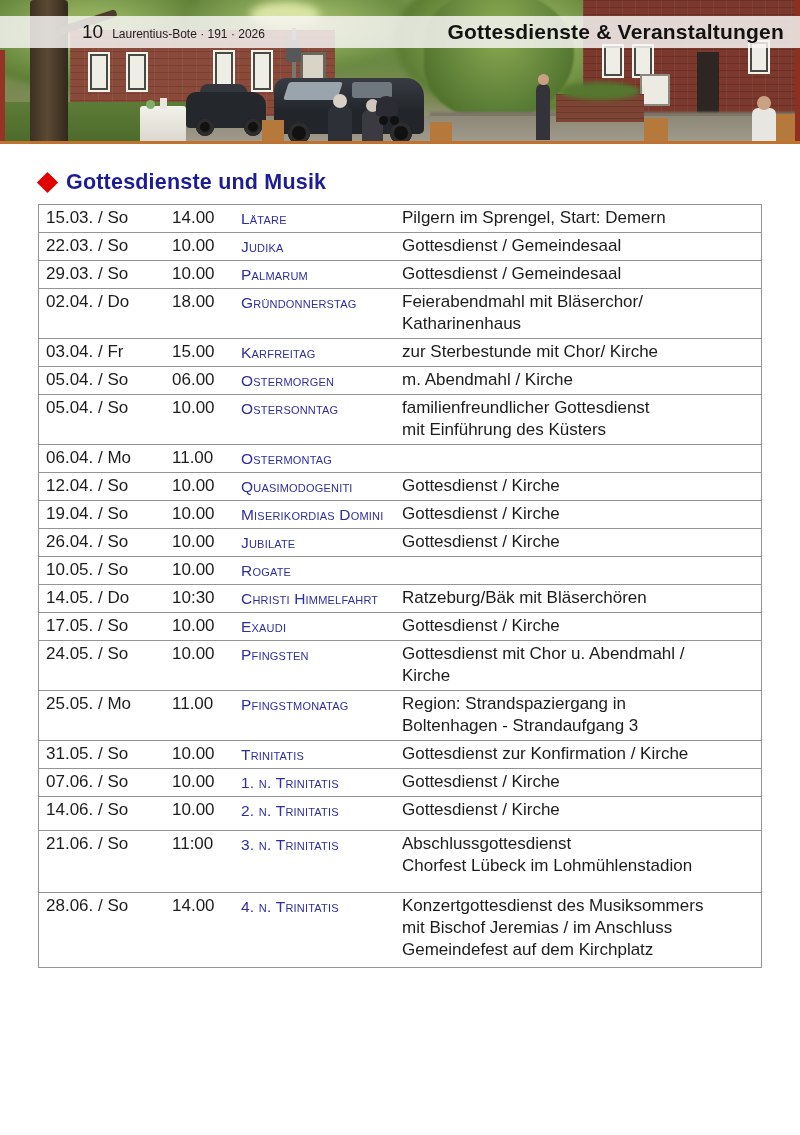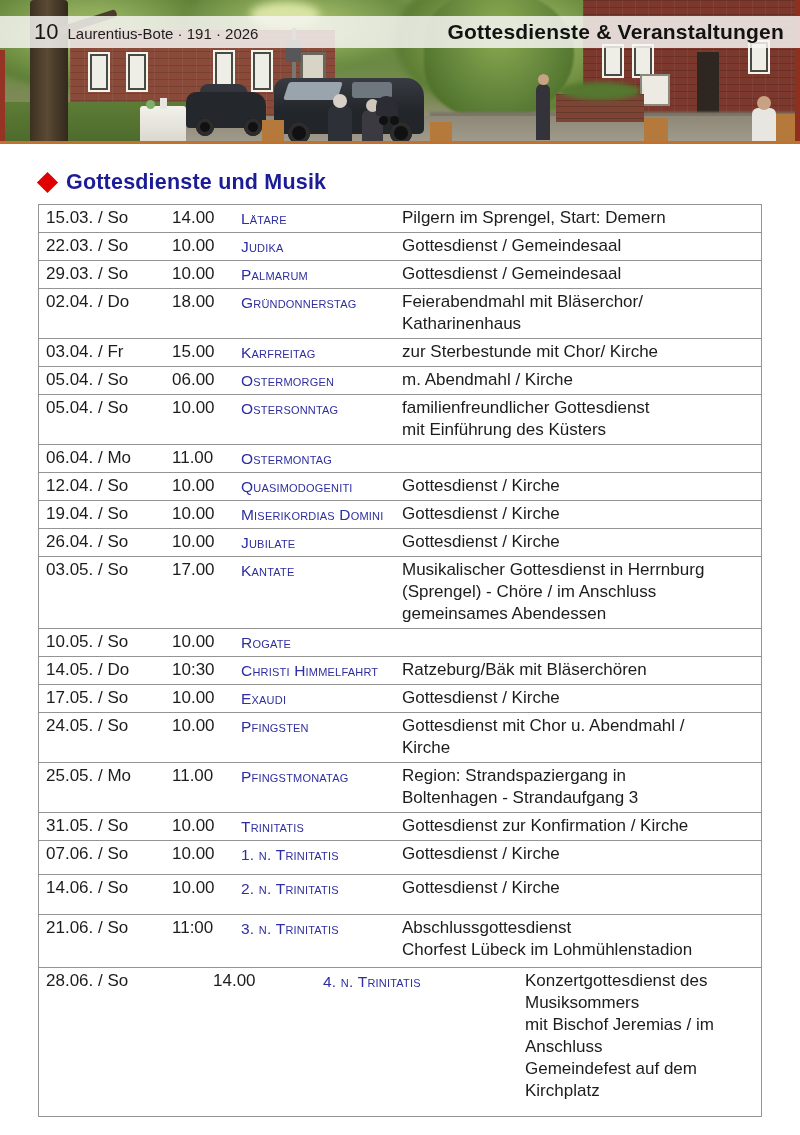--- a/index.html
+++ b/index.html
@@ -90,22 +90,22 @@
   .c3{left:644px;top:118px;width:24px;height:26px;}
   .c4{left:774px;top:114px;width:22px;height:30px;}
   
   .band{
     left:0;top:16px;width:800px;height:32px;z-index:9;
     background:rgba(247,246,243,.84);
     display:flex;align-items:center;justify-content:space-between;
     padding:0 16px 0 34px;
   }
   .band-left{display:flex;align-items:baseline;gap:9px;position:static;}
-  .pgnum{font-size:22px;color:#161616;position:static;}
-  .issue{font-size:15px;color:#1d1d1d;position:static;}
+  .pgnum{font-size:19px;color:#161616;position:static;margin-left:48px;}
+  .issue{font-size:12px;color:#1d1d1d;position:static;}
   .band-title{font-size:21px;font-weight:bold;color:#121212;position:static;letter-spacing:.2px;}
   
   .section-head{display:flex;align-items:center;gap:11px;margin:26px 0 9px 40px;}
   .diamond{width:15px;height:15px;background:var(--accent-red);transform:rotate(45deg);flex:0 0 auto;}
   .section-title{font-size:21.5px;font-weight:bold;color:var(--heading-blue);letter-spacing:.2px;}
   
   .gd-table{margin:0 38px;border:1px solid var(--table-border);}
   .gd-row{
     display:grid;grid-template-columns:126px 69px 161px 1fr;
     padding:2px 6px 3px 7px;border-top:1px solid var(--table-border);
@@ -261,28 +261,20 @@
         <div class="cell name">Miserikordias Domini</div>
         <div class="cell desc">Gottesdienst / Kirche</div>
       </div>
       <div class="gd-row">
         <div class="cell date">26.04. / So</div>
         <div class="cell time">10.00</div>
         <div class="cell name">Jubilate</div>
         <div class="cell desc">Gottesdienst / Kirche</div>
       </div>
       <div class="gd-row">
-        <div class="cell date">03.05. / So</div>
-        <div class="cell time">17.00</div>
-        <div class="cell name">Kantate</div>
-        <div class="cell desc">Musikalischer Gottesdienst in Herrnburg
-(Sprengel) - Chöre / im Anschluss
-gemeinsames Abendessen</div>
-      </div>
-      <div class="gd-row">
         <div class="cell date">10.05. / So</div>
         <div class="cell time">10.00</div>
         <div class="cell name">Rogate</div>
       </div>
       <div class="gd-row">
         <div class="cell date">14.05. / Do</div>
         <div class="cell time">10:30</div>
         <div class="cell name">Christi Himmelfahrt</div>
         <div class="cell desc">Ratzeburg/Bäk mit Bläserchören</div>
       </div>

